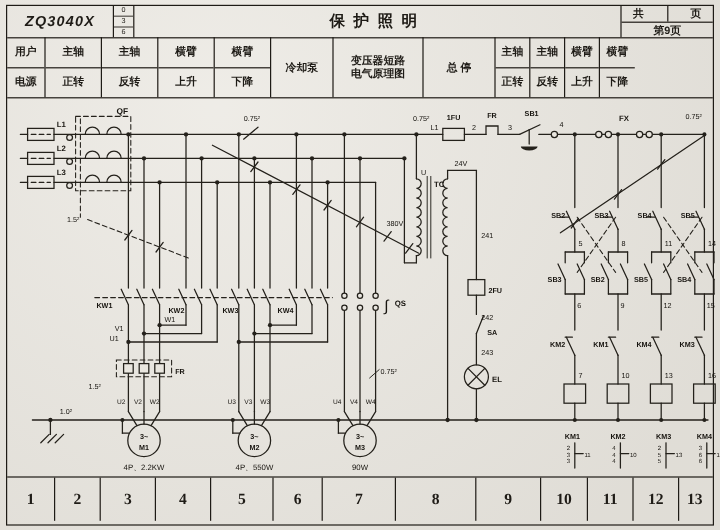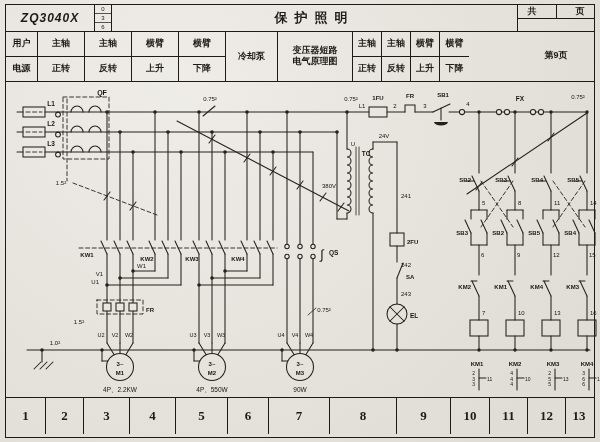--- a/index.html
+++ b/index.html
@@ -12,21 +12,21 @@
   .model-box{width:88px;border-right:1.3px solid #1e1b16;display:flex;align-items:center;justify-content:center;
              font-weight:bold;font-size:12px;letter-spacing:1px;font-style:italic;}
   .rev-box{width:16px;border-right:1.3px solid #1e1b16;display:flex;flex-direction:column;}
   .rev-box span{flex:1;font-size:6px;line-height:8px;text-align:center;border-bottom:.7px solid #55524c;}
   .rev-box span:last-child{border-bottom:none;}
   .title-mid{flex:1;display:flex;align-items:center;justify-content:center;font-weight:bold;
              font-size:13px;letter-spacing:7px;}
   .pages-box{width:76px;border-left:1.3px solid #1e1b16;display:flex;flex-direction:column;font-size:9px;font-weight:bold;}
   .pages-top{flex:1;display:flex;align-items:center;justify-content:space-around;border-bottom:1px solid #1e1b16;}
   .pages-top .vdiv{width:1px;height:100%;background:#1e1b16;}
-  .pages-bottom{flex:1;display:flex;align-items:center;justify-content:center;margin-top:30px;}
+  .pages-bottom{flex:1;display:flex;align-items:center;justify-content:center;}
   
   .header-row{position:absolute;left:0;top:26px;right:0;height:50px;display:flex;border-bottom:1.4px solid #1e1b16;}
   .hcell{border-right:1.3px solid #1e1b16;box-sizing:border-box;display:flex;flex-direction:column;
          font-size:9px;font-weight:bold;text-align:center;}
   .hcell:last-child{border-right:none;}
   .hcell .half{flex:1;display:flex;align-items:center;justify-content:center;}
   .hcell .half.top{border-bottom:1px solid #1e1b16;}
   .hcell.single .half{border-bottom:none;}
   .hcell .twol{flex:1;display:flex;flex-direction:column;align-items:center;justify-content:center;line-height:11px;}
   
@@ -91,20 +91,23 @@
           <div class="half">下降</div>
         </div>
         <div class="hcell single" style="width: 52px; font-family: Liberation Mono, monospace;">
           <div class="half">冷却泵</div>
         </div>
         <div class="hcell single" style="width: 75px;">
           <div class="twol">
             <span>变压器短路</span>
             <span>电气原理图</span>
           </div>
+        </div>
+        <div class="hcell single" style="width: 60px;">
+          <div class="half">总  停</div>
         </div>
         <div class="hcell" style="width: 29px;">
           <div class="half top">主轴</div>
           <div class="half">正转</div>
         </div>
         <div class="hcell" style="width: 29px;">
           <div class="half top">主轴</div>
           <div class="half">反转</div>
         </div>
         <div class="hcell" style="width: 29px;">

